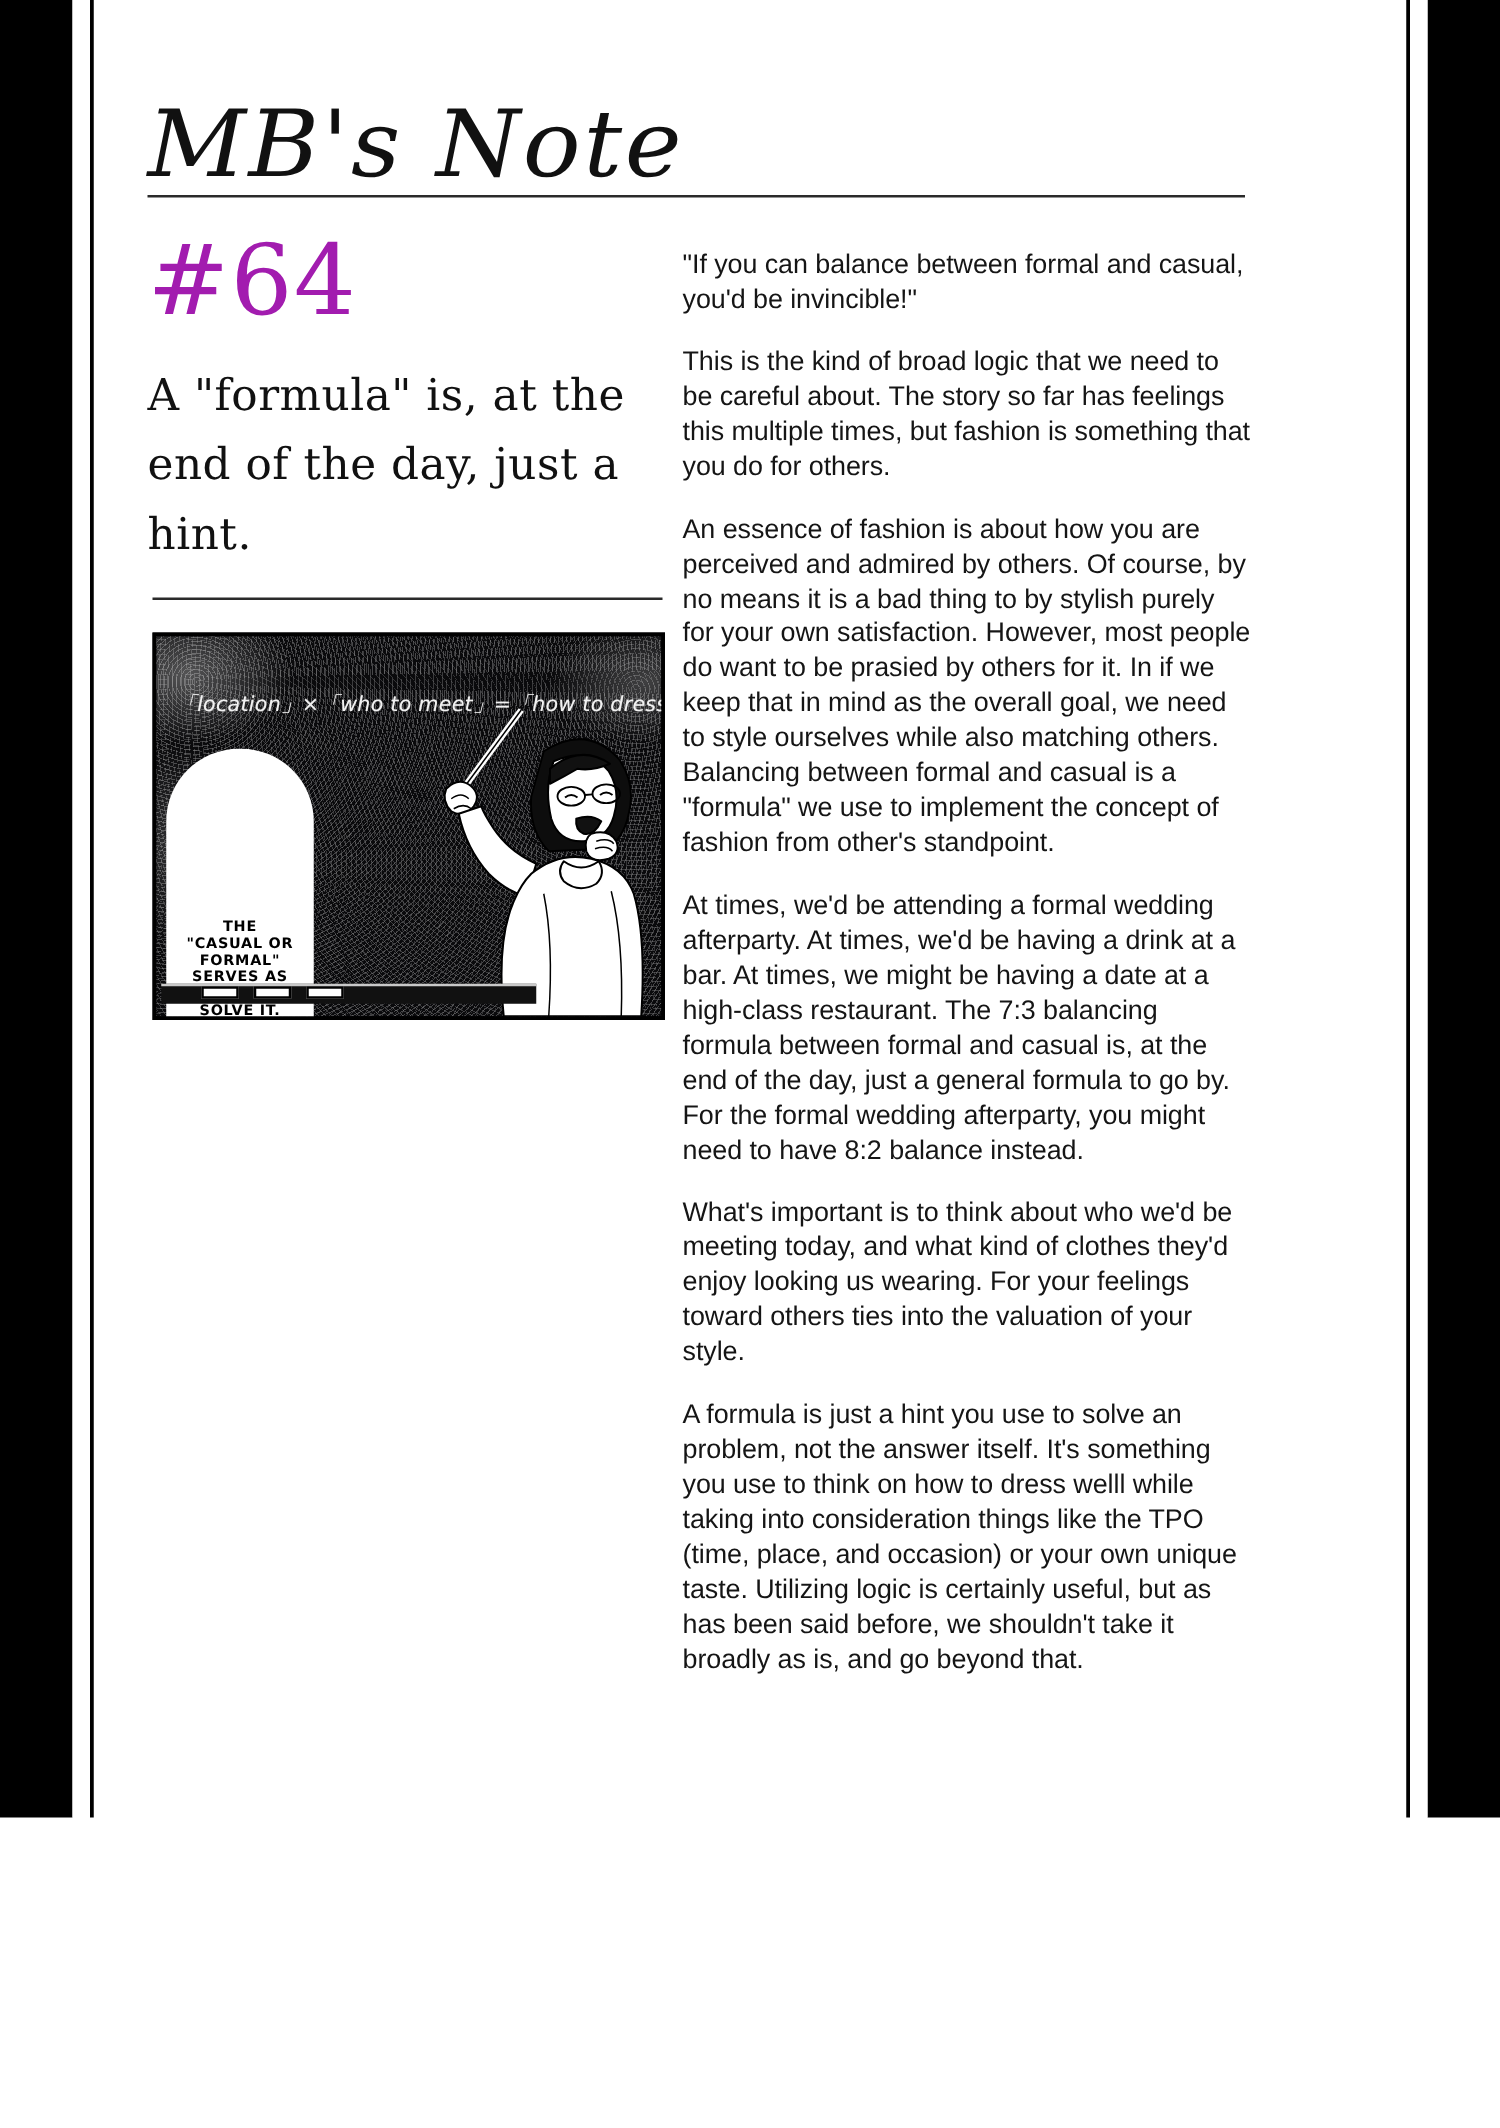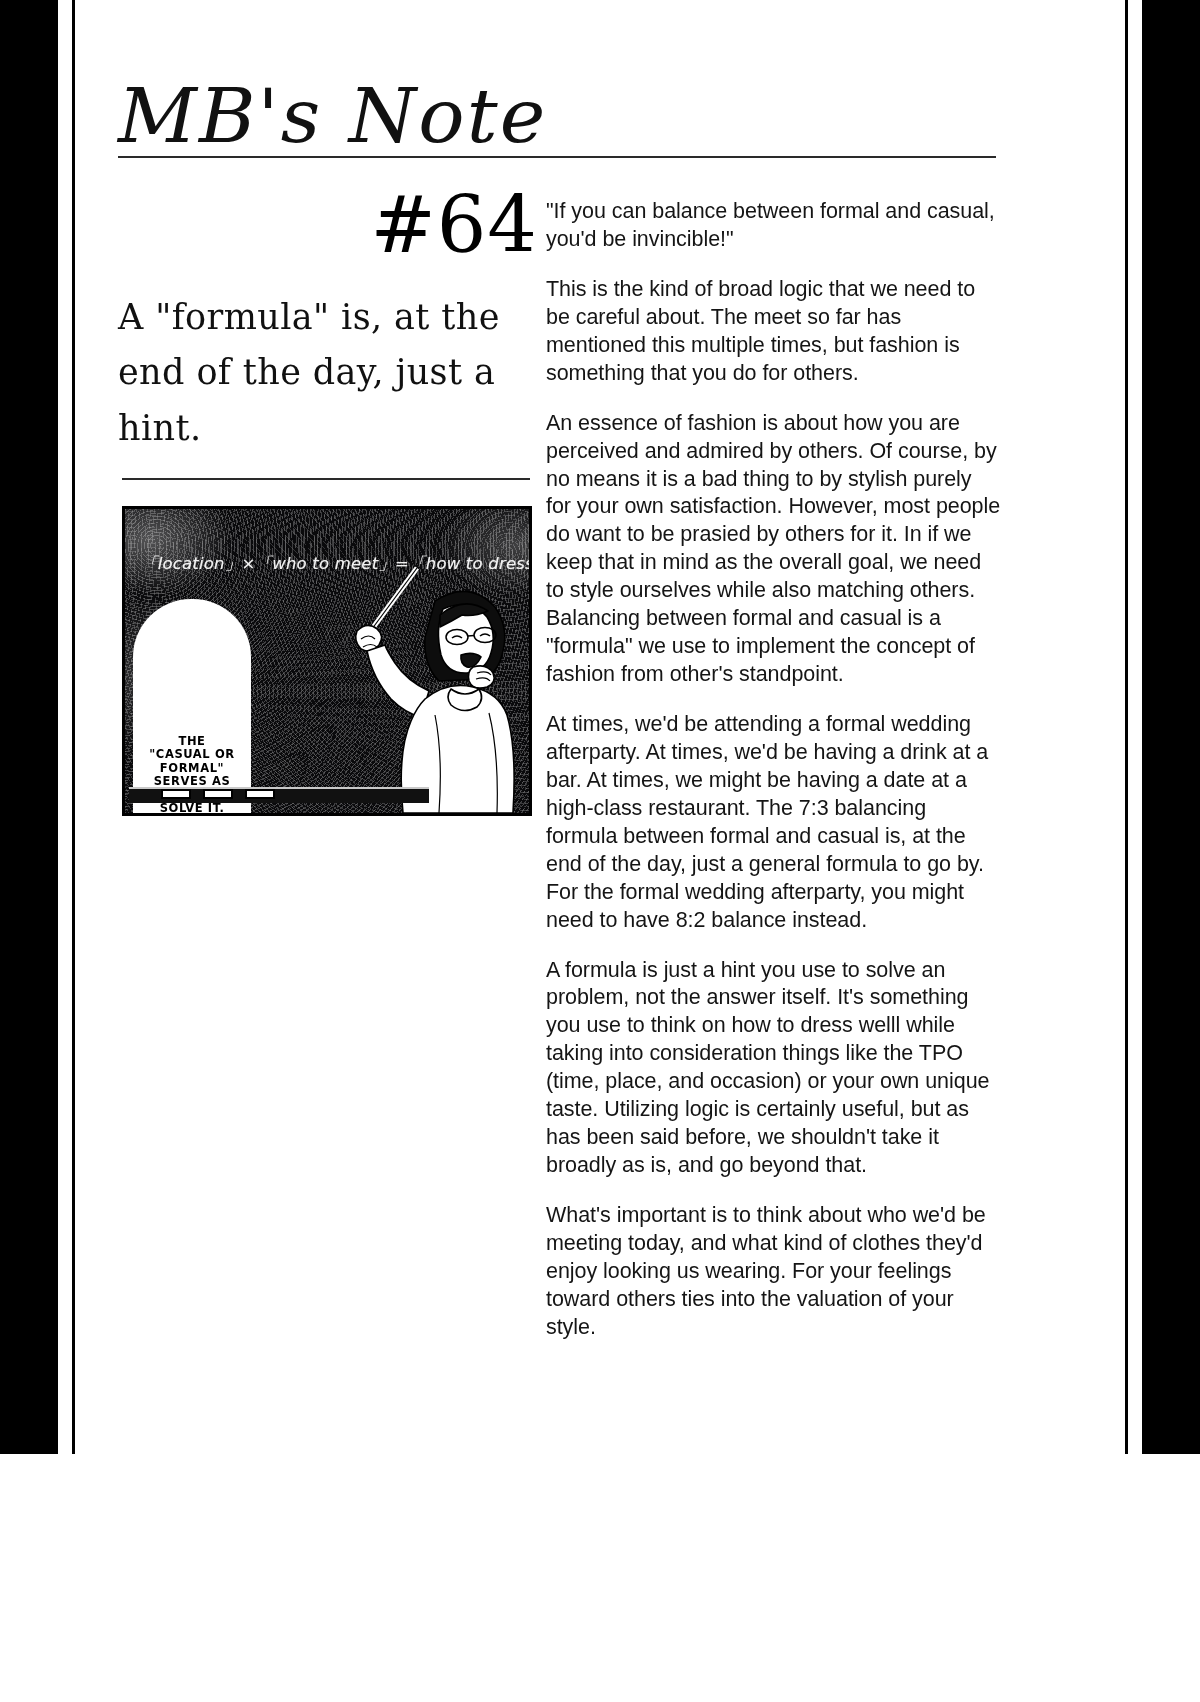--- a/index.html
+++ b/index.html
@@ -91,24 +91,23 @@
   .left-col {
     position: absolute;
     left: 42px;
     top: 186px;
     width: 420px;
   }
   .issue-number {
     font-family: "DejaVu Serif", serif;
     font-size: 78px;
     line-height: 1.0;
-    color: #000000;
+    color: #a21caf;
     font-weight: 400;
     letter-spacing: 1px;
-    text-align: right;
   }
   .subtitle {
     margin-top: 26px;
     font-family: "DejaVu Serif", serif;
     font-size: 35px;
     line-height: 1.58;
     color: #111111;
     font-weight: 400;
     letter-spacing: 0.4px;
     width: 400px;
@@ -338,25 +337,25 @@
 
         <div class="chalk-tray"></div>
         <div class="tray-item" style="left:36px;"></div>
         <div class="tray-item" style="left:78px;"></div>
         <div class="tray-item" style="left:120px;"></div>
       </div>
     </div>
 
     <div class="right-col">
       <p class="body-p">"If you can balance between formal and casual, you'd be invincible!"</p>
-      <p class="body-p">This is the kind of broad logic that we need to be careful about. The meet so far has mentioned this multiple times, but fashion is something that you do for others.</p>
+      <p class="body-p">This is the kind of broad logic that we need to be careful about. The story so far has feelings this multiple times, but fashion is something that you do for others.</p>
       <p class="body-p">An essence of fashion is about how you are perceived and admired by others. Of course, by no means it is a bad thing to by stylish purely for your own satisfaction. However, most people do want to be prasied by others for it. In if we keep that in mind as the overall goal, we need to style ourselves while also matching others. Balancing between formal and casual is a "formula" we use to implement the concept of fashion from other's standpoint.</p>
       <p class="body-p">At times, we'd be attending a formal wedding afterparty. At times, we'd be having a drink at a bar. At times, we might be having a date at a high-class restaurant. The 7:3 balancing formula between formal and casual is, at the end of the day, just a general formula to go by. For the formal wedding afterparty, you might need to have 8:2 balance instead.</p>
+      <p class="body-p">What's important is to think about who we'd be meeting today, and what kind of clothes they'd enjoy looking us wearing. For your feelings toward others ties into the valuation of your style.</p>
       <p class="body-p">A formula is just a hint you use to solve an problem, not the answer itself.  It's something you use to think on how to dress welll while taking into consideration things like the TPO (time, place, and occasion) or your own unique taste. Utilizing logic is certainly useful, but as has been said before, we shouldn't take it broadly as is, and go beyond that.</p>
-      <p class="body-p">What's important is to think about who we'd be meeting today, and what kind of clothes they'd enjoy looking us wearing. For your feelings toward others ties into the valuation of your style.</p>
     </div>
 
     <div class="footer">
       <div class="footer-rule"></div>
       <div class="footer-text">MB's Note #64</div>
     </div>
 
   </div>
 </div>
 

